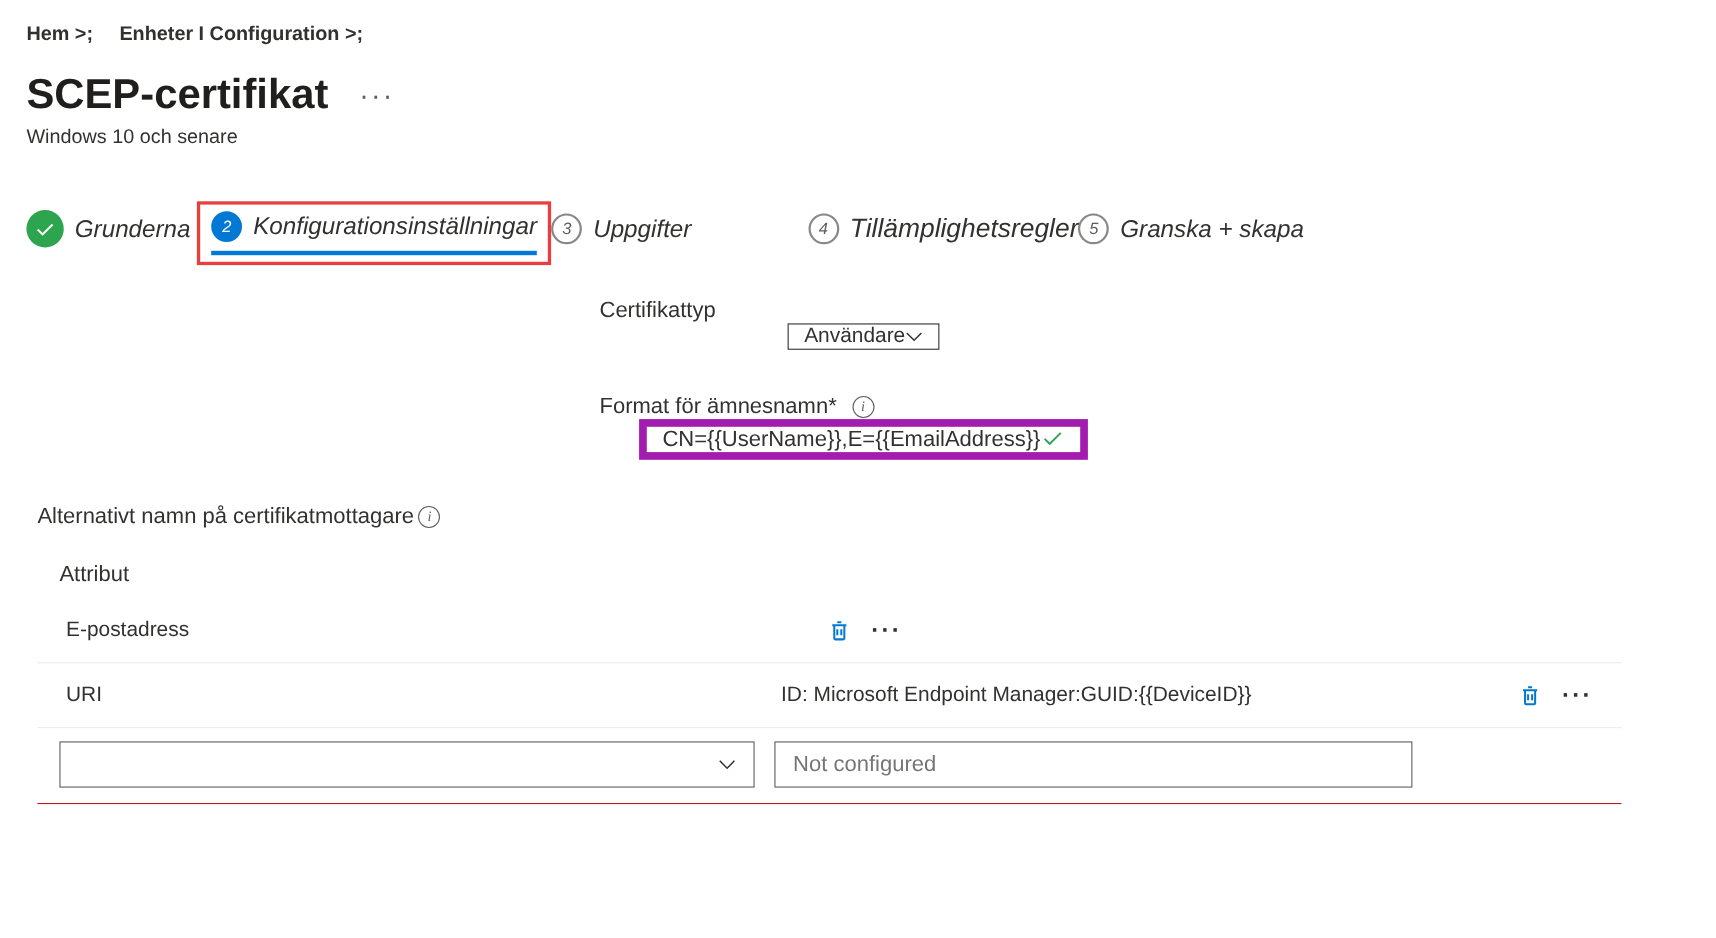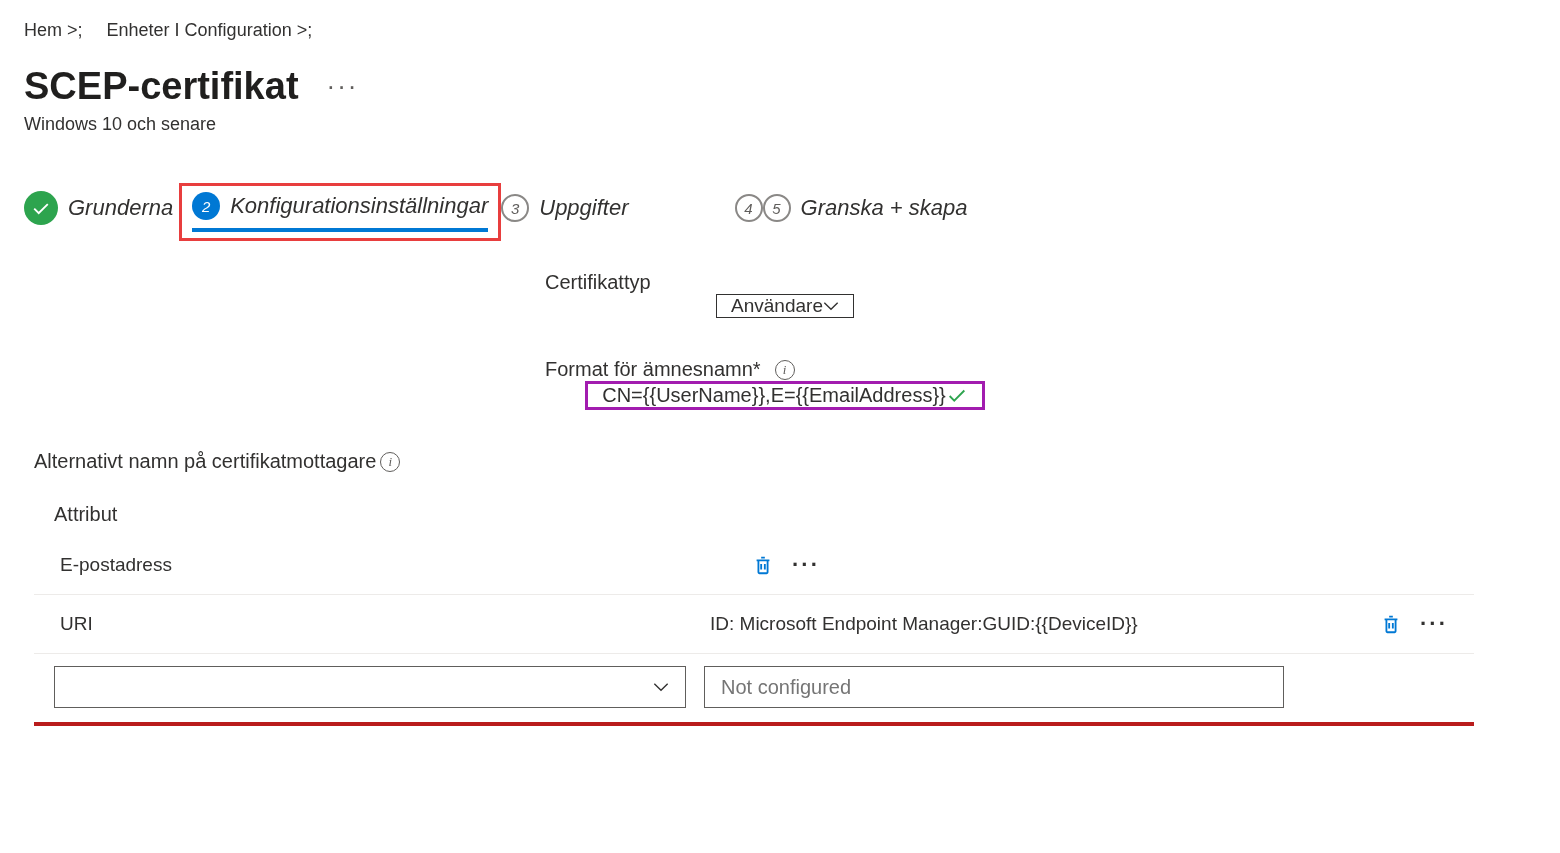--- a/index.html
+++ b/index.html
@@ -8,21 +8,21 @@
       background: #ffffff;
       color: #323130;
       padding: 20px 24px;
       width: 1560px;
     }
     .breadcrumb {
       font-size: 18px;
       color: #323130;
       margin-bottom: 24px;
     }
-    .breadcrumb span { margin-right: 4px; }
+    .breadcrumb span { margin-right: 4px; font-weight: bold; }
     .page-title {
       font-size: 38px;
       font-weight: 600;
       color: #201f1e;
       display: inline-block;
     }
     .title-row {
       display: flex;
       align-items: center;
       gap: 28px;
@@ -142,24 +142,24 @@
       color: #323130;
       cursor: pointer;
       max-width: 940px;
     }
     .chevron {
       width: 16px;
       height: 10px;
     }
     .textinput {
       flex: 1;
-      border: 3px solid #a21caf;
+      border: 7px solid #a21caf;
       height: 42px;
       display: flex;
-      align-items: center;
+      align-items: flex-start;
       justify-content: space-between;
       padding: 0 14px;
       font-size: 20px;
       color: #323130;
       max-width: 940px;
     }
     .check-icon {
       color: #2da44e;
     }
     .section-label {
@@ -200,21 +200,21 @@
       font-size: 22px;
       font-weight: 700;
       letter-spacing: 2px;
       cursor: pointer;
       color: #323130;
     }
     .san-add-row {
       display: flex;
       gap: 18px;
       padding: 12px 20px 14px 20px;
-      border-bottom: 4px solid #b91c1c;
+      border-bottom: 1px solid #b91c1c;
     }
     .san-add-select {
       width: 632px;
       height: 42px;
       border: 1px solid #605e5c;
       display: flex;
       align-items: center;
       justify-content: flex-end;
       padding: 0 16px;
       cursor: pointer;
@@ -263,20 +263,21 @@
     </div>
   </div>
 
   <div class="step" style="margin-left:-6px;">
     <span class="step-indicator pending">3</span>
     <span class="step-label">Uppgifter</span>
   </div>
 
   <div class="step" style="margin-left:100px;">
     <span class="step-indicator pending">4</span>
+    <span class="step-label big">Tillämplighetsregler</span>
   </div>
 
   <div class="step" style="margin-left:-6px;">
     <span class="step-indicator pending">5</span>
     <span class="step-label">Granska + skapa</span>
   </div>
 </div>
 
 <div class="form-area">
 

